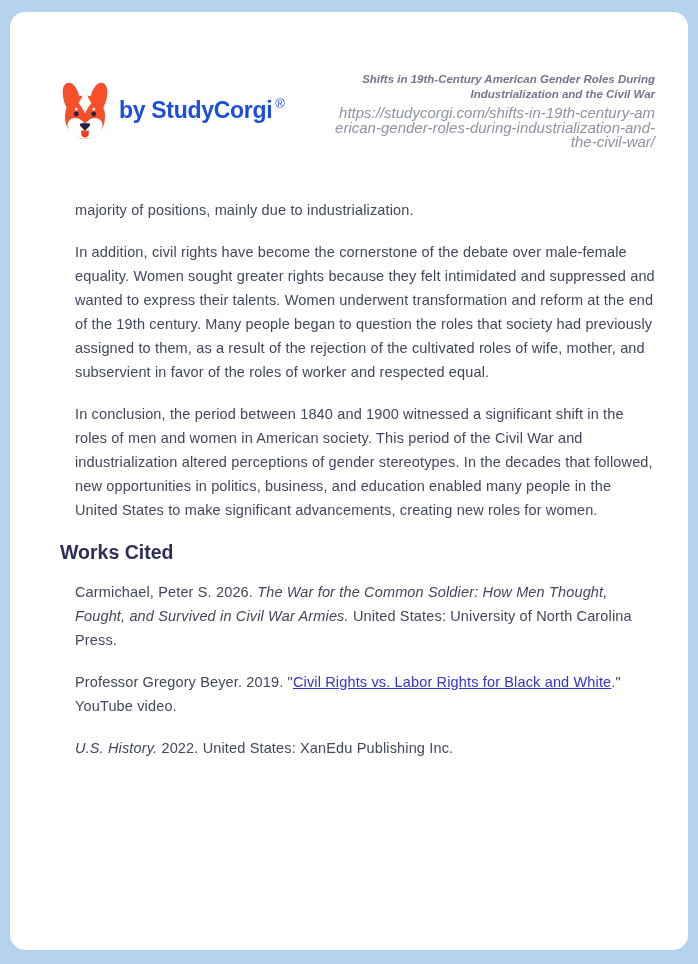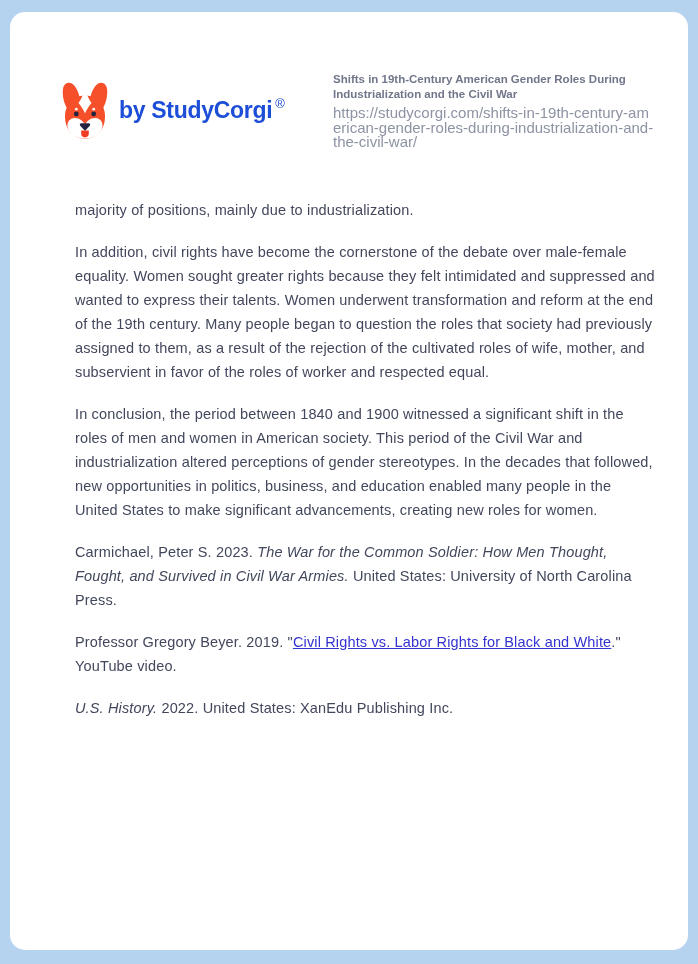--- a/index.html
+++ b/index.html
@@ -40,21 +40,22 @@
   .brand-text .reg {
     font-size: 13px;
     font-weight: 400;
     vertical-align: super;
     margin-left: 3px;
     position: relative;
     top: -2px;
   }
   .doc-meta {
     width: 322px;
-    text-align: left;
+    text-align: right;
+    font-style: italic;
   }
   .doc-title {
     font-size: 11.5px;
     font-weight: 700;
     line-height: 14.5px;
     color: #71768a;
     margin-bottom: 5px;
   }
   .doc-url {
     font-size: 15px;
@@ -118,21 +119,22 @@
       <div class="doc-url">https://studycorgi.com/shifts-in-19th-century-american-gender-roles-during-industrialization-and-the-civil-war/</div>
     </div>
   </header>
 
   <main class="content">
     <p class="para">majority of positions, mainly due to industrialization.</p>
     <p class="para">In addition, civil rights have become the cornerstone of the debate over male-female equality. Women sought greater rights because they felt intimidated and suppressed and wanted to express their talents. Women underwent transformation and reform at the end of the 19th century. Many people began to question the roles that society had previously assigned to them, as a result of the rejection of the cultivated roles of wife, mother, and subservient in favor of the roles of worker and respected equal.</p>
 
     <p class="para">In conclusion, the period between 1840 and 1900 witnessed a significant shift in the roles of men and women in American society. This period of the Civil War and industrialization altered perceptions of gender stereotypes. In the decades that followed, new opportunities in politics, business, and education enabled many people in the United States to make significant advancements, creating new roles for women.</p>
 
+    <h2 class="h2">Works Cited</h2>
 
-    <p class="para citation"><span>Carmichael, Peter S. 2023. </span><em>The War for the Common Soldier: How Men Thought, Fought, and Survived in Civil War Armies.</em><span> United States: University of North Carolina Press.</span></p>
+    <p class="para citation"><span>Carmichael, Peter S. 2026. </span><em>The War for the Common Soldier: How Men Thought, Fought, and Survived in Civil War Armies.</em><span> United States: University of North Carolina Press.</span></p>
 
     <p class="para citation"><span>Professor Gregory Beyer. 2019. "</span><a class="link">Civil Rights vs. Labor Rights for Black and White</a><span>." YouTube video.</span></p>
 
     <p class="para citation"><em>U.S. History.</em><span> 2022. United States: XanEdu Publishing Inc.</span></p>
   </main>
 
 </div>
 
 </body></html>

